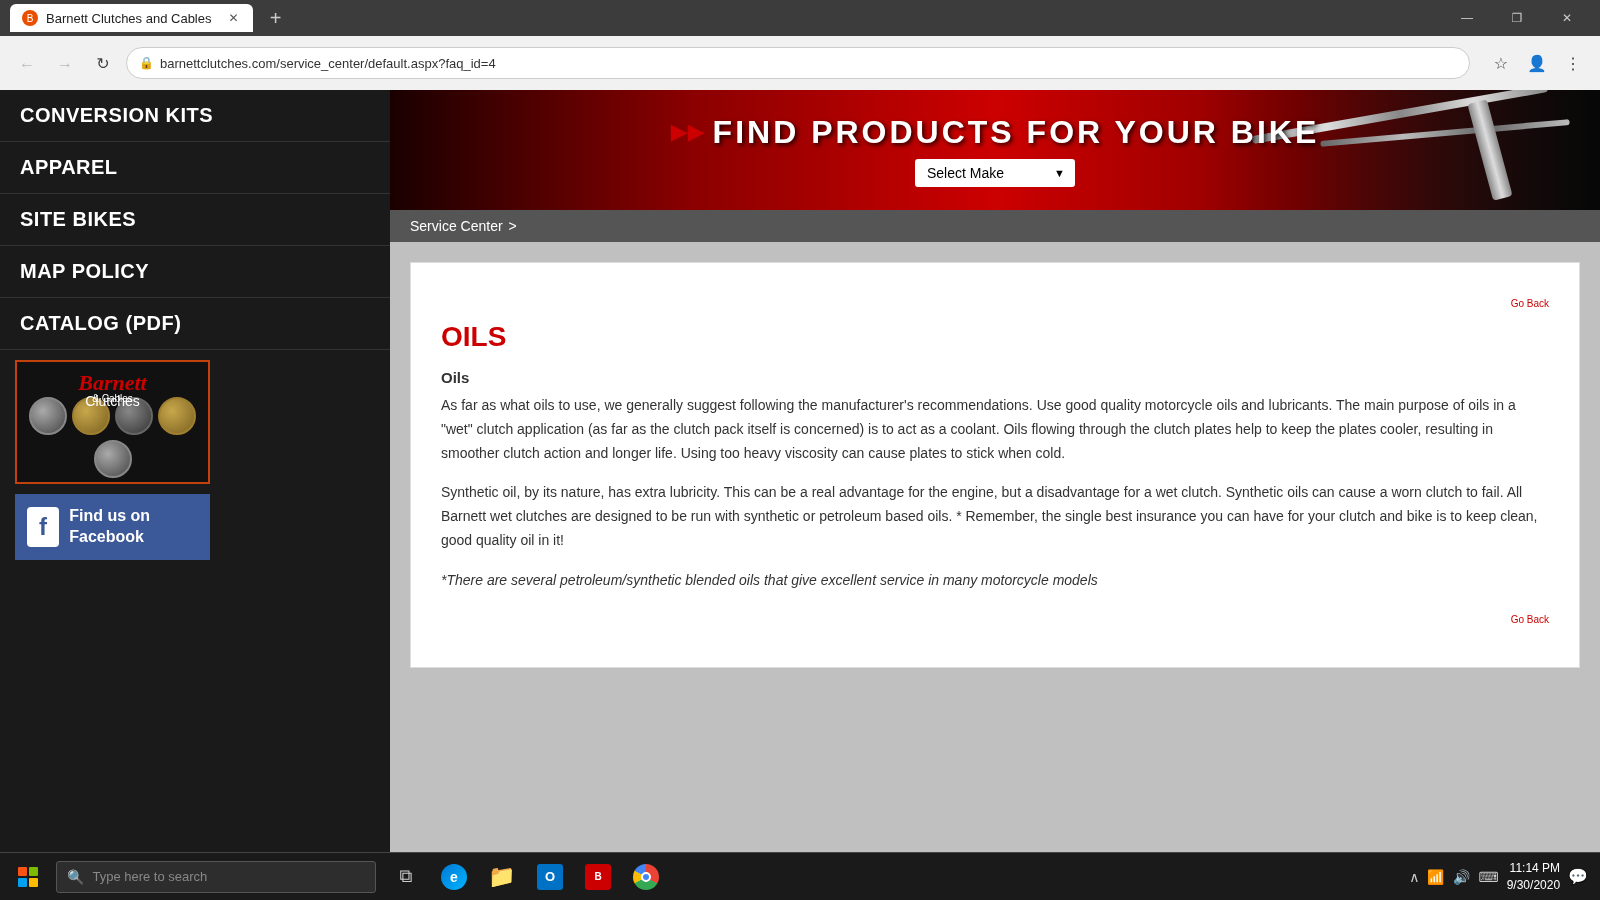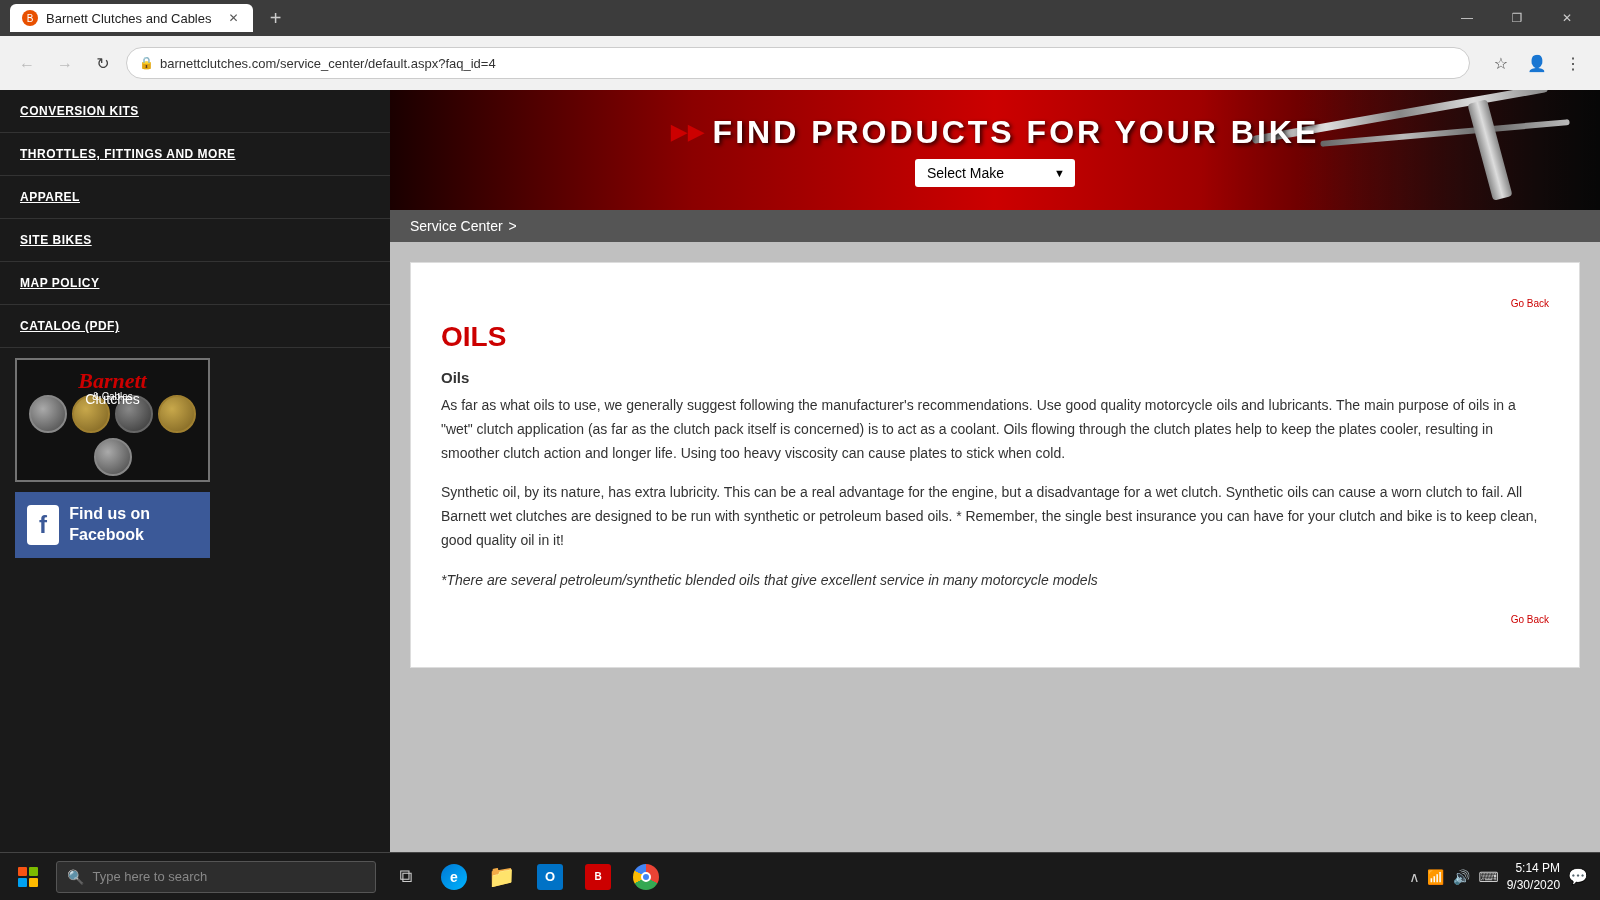--- a/index.html
+++ b/index.html
@@ -20,24 +20,24 @@
     .nav-btn.disabled { color: #bbb; }
     .address-bar { flex: 1; height: 32px; border: 1px solid #ccc; border-radius: 16px; background: #fff; display: flex; align-items: center; padding: 0 12px; gap: 6px; font-size: 13px; color: #333; }
     .lock-icon { color: #555; font-size: 12px; }
 
     
     .page-container { display: flex; height: 810px; background: #1a1a1a; }
 
     
     .sidebar { width: 390px; background: #1a1a1a; flex-shrink: 0; padding-top: 0; }
     .sidebar-nav { padding: 0; }
-    .sidebar-item { padding: 14px 20px; color: #fff; font-size: 12px; font-weight: 700; border-bottom: 1px solid #333; cursor: pointer; letter-spacing: 0.5px; text-decoration: underline; }
+    .sidebar-item { padding: 14px 20px; color: #fff; font-size: 20px; font-weight: 700; border-bottom: 1px solid #333; cursor: pointer; letter-spacing: 0.5px; }
 
     .sidebar-catalog { margin: 10px 15px; }
-    .catalog-img { width: 195px; background: #222; border: 2px solid #737373; }
+    .catalog-img { width: 195px; background: #222; border: 2px solid #c2410c; }
     .catalog-top { height: 120px; background: #111; display: flex; align-items: center; justify-content: center; position: relative; overflow: hidden; }
     .catalog-download { background: #cc0000; color: #fff; text-align: center; padding: 16px 8px; font-weight: 700; font-size: 18px; line-height: 1.3; cursor: pointer; }
 
     .facebook-widget { margin: 10px 15px; background: #3b5998; padding: 12px; display: flex; align-items: center; gap: 10px; width: 195px; }
     .fb-icon { width: 40px; height: 40px; background: #fff; border-radius: 4px; display: flex; align-items: center; justify-content: center; font-size: 24px; color: #3b5998; font-weight: bold; }
     .fb-text { color: #fff; font-size: 16px; font-weight: bold; line-height: 1.3; }
 
     
     .main-content { flex: 1; display: flex; flex-direction: column; overflow: hidden; }
 
@@ -115,21 +115,20 @@
       <button class="nav-btn">⋮</button>
     </div>
   </div>
 </div>
 
 <div class="page-container">
 
   <div class="sidebar">
     <nav class="sidebar-nav">
       <div class="sidebar-item">CONVERSION KITS</div>
-      <div class="sidebar-item">THROTTLES, FITTINGS AND MORE</div>
       <div class="sidebar-item">APPAREL</div>
       <div class="sidebar-item">SITE BIKES</div>
       <div class="sidebar-item">MAP POLICY</div>
       <div class="sidebar-item">CATALOG (PDF)</div>
     </nav>
 
     <div class="sidebar-catalog">
       <div class="catalog-img">
         <div class="catalog-top">
           <div style="position:absolute; top:8px; left:50%; transform:translateX(-50%);">
@@ -258,18 +257,18 @@
   </div>
 
   <div class="taskbar-right">
     <div style="display:flex;gap:8px;align-items:center;">
       <span class="taskbar-sys-icon">∧</span>
       <span class="taskbar-sys-icon">📶</span>
       <span class="taskbar-sys-icon">🔊</span>
       <span class="taskbar-sys-icon">⌨</span>
     </div>
     <div class="taskbar-clock">
-      <div>5:14 PM</div>
+      <div>11:14 PM</div>
       <div>9/30/2020</div>
     </div>
     <span class="notification-icon">💬</span>
   </div>
 </div>
 
 </body></html>

